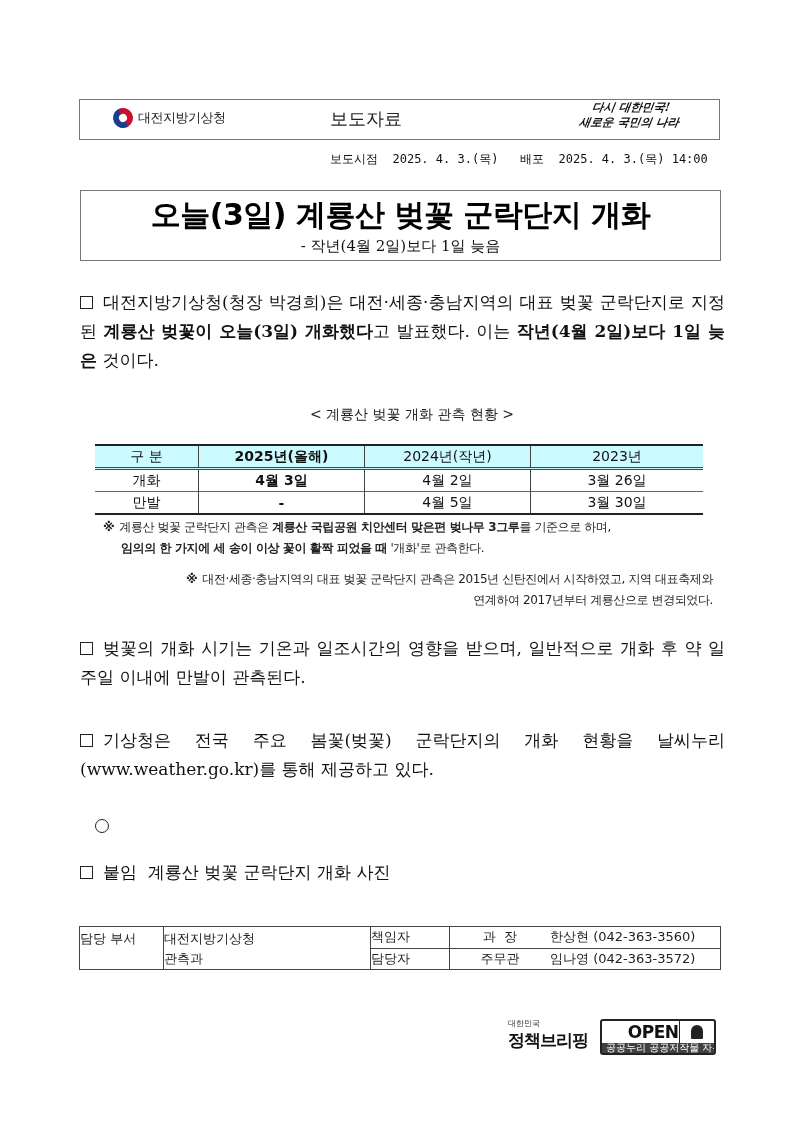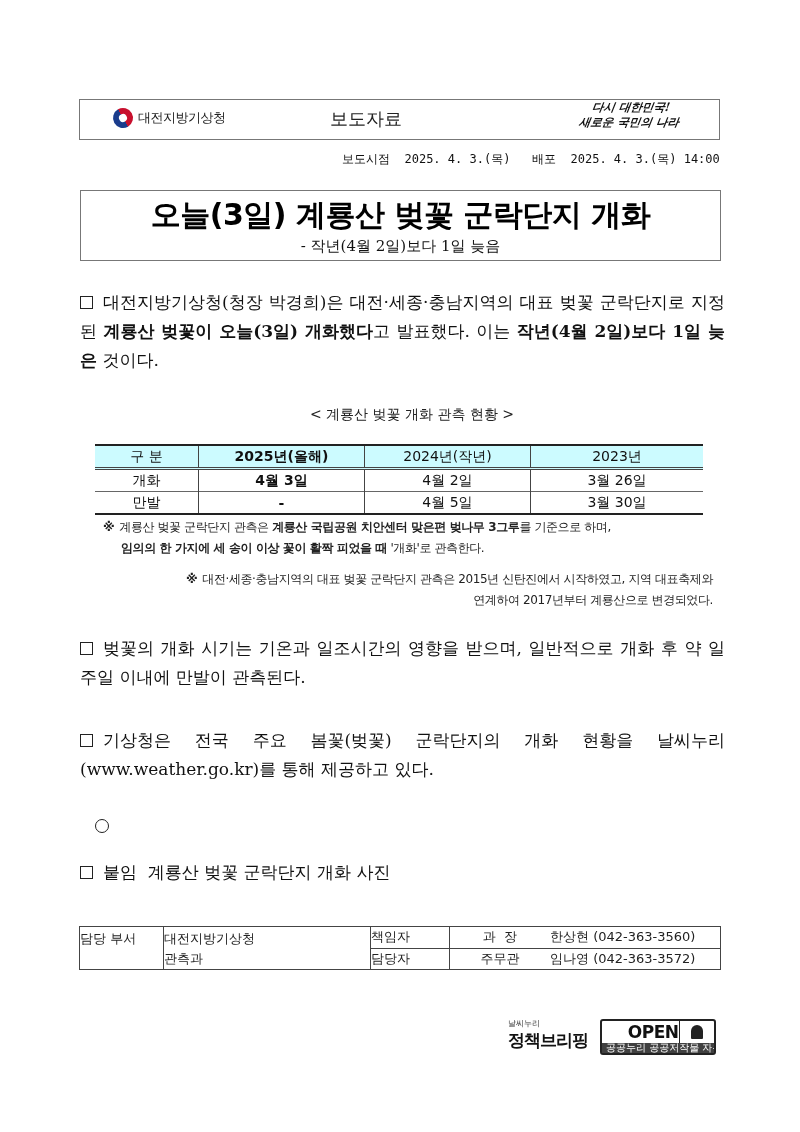--- a/index.html
+++ b/index.html
@@ -11,21 +11,21 @@
   #hdr { left:79px; top:99px; width:641px; height:41px; border:1.5px solid #777; box-sizing:border-box; }
   #logo { left:113px; top:108px; display:flex; align-items:center; gap:5px; }
   #logo .emb { width:20px; height:20px; border-radius:50%; position:relative; overflow:hidden;
                background:conic-gradient(#c8102e 0 50%, #1a3c8c 50% 100%); transform:rotate(-30deg); }
   #logo .emb::after { content:""; position:absolute; left:6px; top:6px; width:8px; height:8px; border-radius:50%; background:#fff; }
   #logo .name { font-size:13px; color:#222; letter-spacing:-0.5px; }
   #hdr-title { left:330px; top:107px; font-family:"DejaVu Serif","Liberation Serif",serif; font-size:18px; color:#222; }
   #slogan { left:555px; top:100px; width:150px; font-family:"DejaVu Serif",serif; font-style:italic; font-weight:bold;
             font-size:11.5px; line-height:15px; color:#111; transform:skewX(-8deg); text-align:center; }
 
-  #release { left:330px; top:151px; font-family:"DejaVu Sans Mono","Liberation Mono",monospace; font-size:12px; color:#111; white-space:pre;margin-left:12px; }
+  #release { left:330px; top:151px; font-family:"DejaVu Sans Mono","Liberation Mono",monospace; font-size:12px; color:#111; white-space:pre; }
 
   
   #titlebox { left:80px; top:190px; width:641px; height:71px; border:1.5px solid #777; box-sizing:border-box; text-align:center; }
   #title { display:block; margin-top:4px; font-size:30px; font-weight:bold; letter-spacing:-0.5px; color:#000; }
   #subtitle { display:block; font-family:"DejaVu Serif",serif; font-size:15px; color:#111; margin-top:1px; }
 
   .para { font-family:"DejaVu Serif","Liberation Serif",serif; font-size:17px; line-height:29px; color:#111; }
   .para b { font-weight:bold; }
   .bullet-box { display:inline-block; width:13px; height:13px; border:1px solid #222; margin-right:10px; vertical-align:-1px; box-sizing:border-box; }
 
@@ -159,21 +159,21 @@
     <td class="person"><span class="t" style="white-space:pre">과  장</span><span>한상현 (042-363-3560)</span></td>
   </tr>
   <tr>
     <td>담당자</td>
     <td class="person"><span class="t">주무관</span><span>임나영 (042-363-3572)</span></td>
   </tr>
 </tbody>
   </table>
 
 <div id="policy" class="abs">
-  <span class="small">날씨누리</span>
+  <span class="small">대한민국</span>
   <span class="big">정책브리핑</span>
 </div>
 <div id="openbox" class="abs">
   <div class="top">
     <div class="open">OPEN</div>
     <div class="sep"></div>
     <div class="ic">
         <span></span>
       </div>
   </div>

